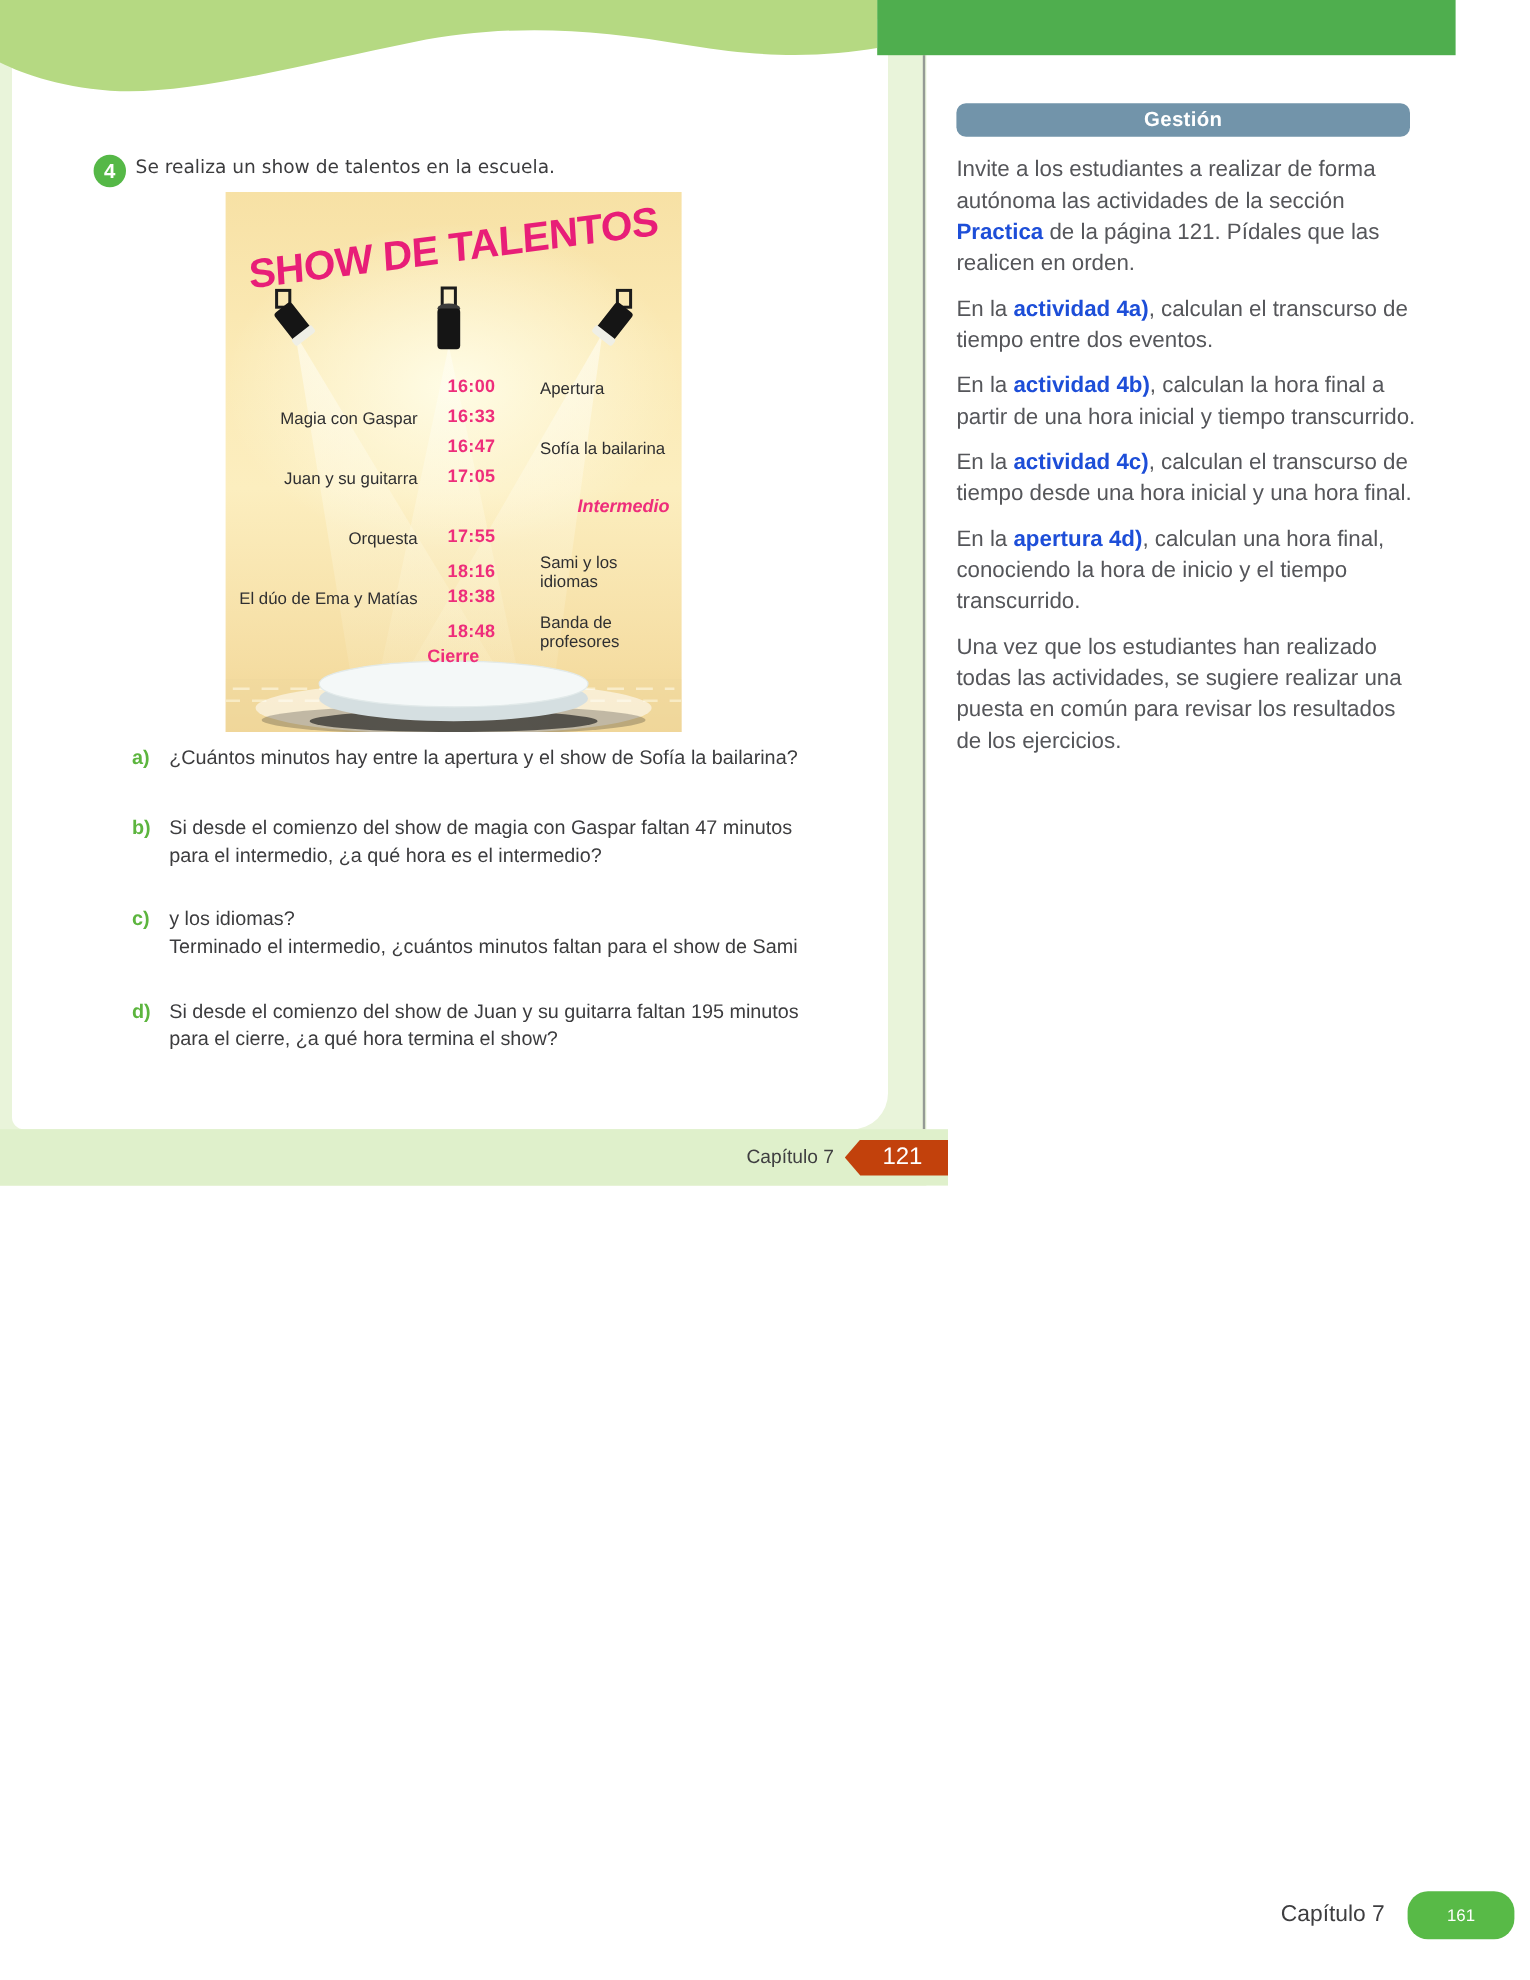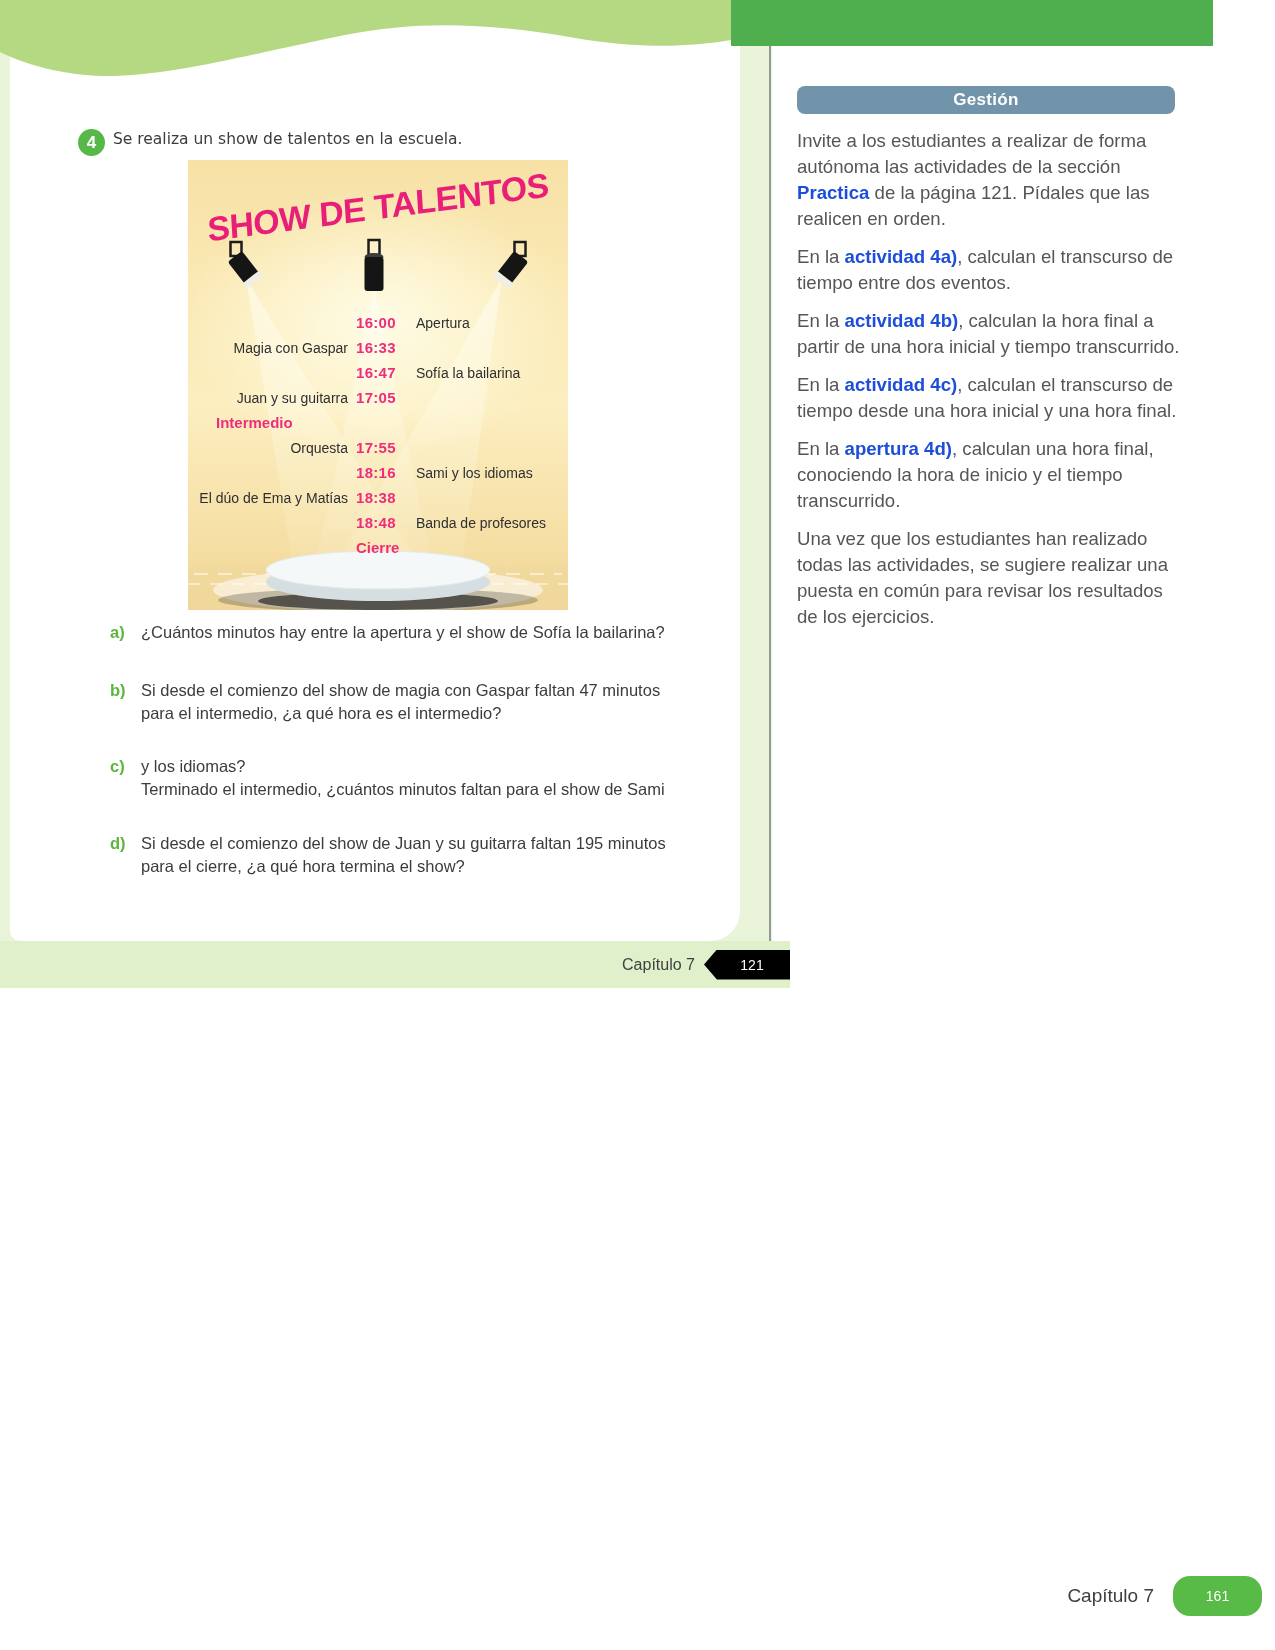--- a/index.html
+++ b/index.html
@@ -26,39 +26,39 @@
   .poster{position:absolute;left:188px;top:160px;width:380px;height:450px;overflow:hidden;
           background:
             radial-gradient(ellipse 70% 42% at 50% 36%, rgba(255,253,232,.95), rgba(255,253,232,0) 72%),
             linear-gradient(180deg,#f7e1a5 0%,#fbeab6 30%,#fceebf 55%,#f5dda2 88%,#efd394 100%);}
   .poster-title{position:absolute;left:0;right:0;top:28px;text-align:center;font-size:34px;
                 font-weight:700;color:#e81e78;letter-spacing:-.5px;z-index:3;
                 transform:rotate(-7.5deg) skewX(-4deg);}
   .poster-svg{position:absolute;left:0;top:0;width:380px;height:450px;z-index:1;}
 
   .schedule{position:absolute;left:10px;top:150px;width:360px;z-index:3;}
-  .sch-row{display:grid;grid-template-columns:150px 52px 1fr;column-gap:8px;height:25px;
+  .sch-row{display:grid;grid-template-columns:150px 52px 1fr;column-gap:25px;height:25px;
            align-items:center;font-size:14px;}
   .sch-left{text-align:right;color:#2f2f31;}
   .sch-time{color:#ee2d7b;font-weight:700;font-size:15px;letter-spacing:.3px;}
   .sch-right{color:#2f2f31;}
   .sch-special{height:25px;line-height:25px;color:#ee2d7b;font-weight:700;font-size:15px;}
-  .sch-center{text-align:left;padding-left:18px;}
+  .sch-center{text-align:right;padding-left:18px;font-style:italic;}
   .sch-cierre{padding-left:158px;}
 
   
   .q{position:absolute;left:110px;display:flex;align-items:flex-start;column-gap:9px;
      font-size:16.5px;line-height:23px;color:#3c3c3e;}
   .q-label{color:#5cb53e;font-weight:700;flex:0 0 auto;width:22px;}
 
   
   .stu-footer{position:absolute;left:0;top:941px;width:790px;height:47px;background:#dff0cb;
               display:flex;align-items:center;justify-content:flex-end;gap:9px;
               font-size:16px;color:#3f3f41;}
-  .badge121{width:86px;height:30px;background:#000000;color:#fff;font-size:14px;
+  .badge121{width:86px;height:30px;background:#c2410c;color:#fff;font-size:20px;
             clip-path:polygon(0 50%,15% 0,100% 0,100% 100%,15% 100%);
             display:flex;align-items:center;justify-content:center;padding-left:10px;box-sizing:border-box;}
 
   
   .gestion-box{position:absolute;left:797px;top:86px;width:378px;height:28px;background:#7294aa;
                border-radius:8px;color:#ffffff;font-weight:700;font-size:17px;letter-spacing:.3px;
                display:flex;align-items:center;justify-content:center;}
   .tparas{position:absolute;left:797px;top:128px;width:384px;font-size:18.6px;line-height:26px;
           color:#55565a;}
   .tparas .para{margin:0 0 12px 0;}

